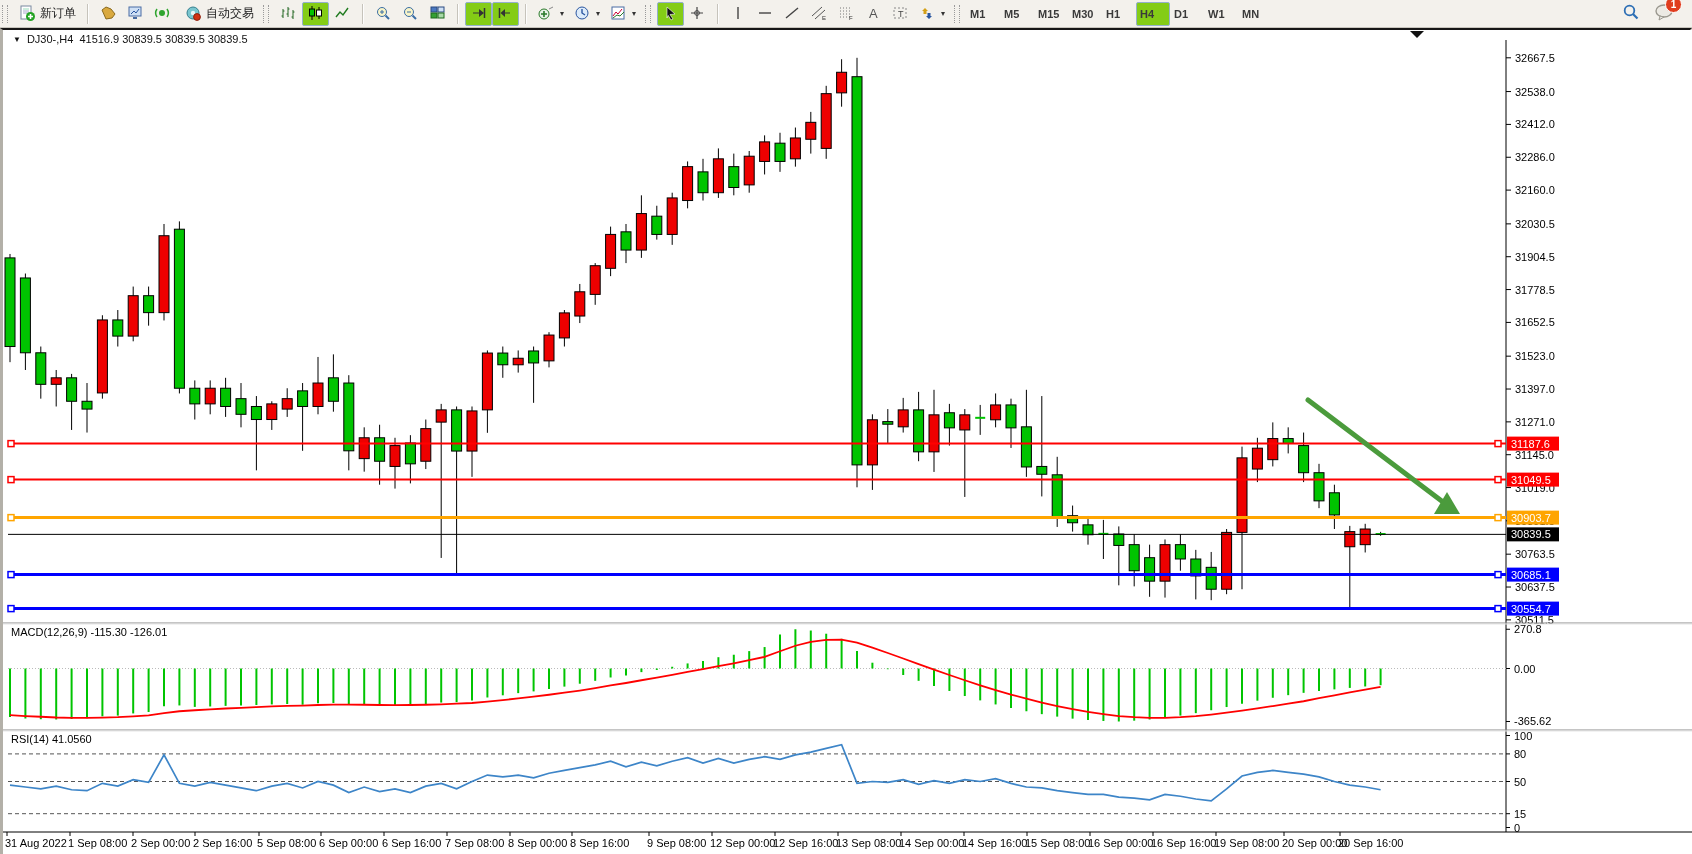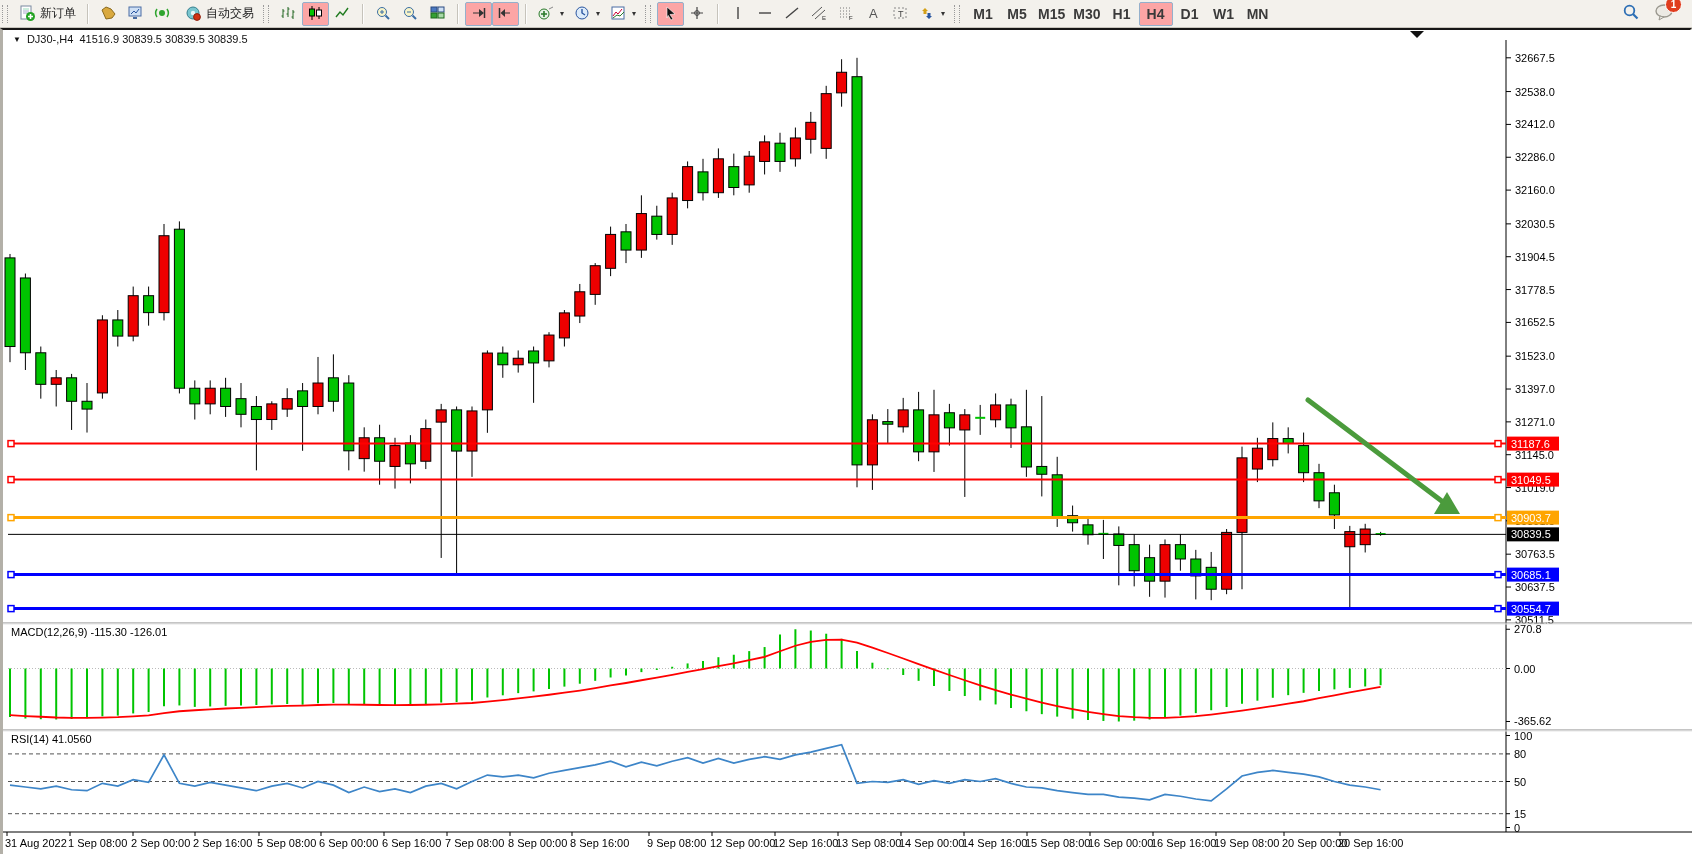--- a/index.html
+++ b/index.html
@@ -4,24 +4,24 @@
 <style>
   html,body{margin:0;padding:0;background:#fff;width:1692px;height:854px;overflow:hidden;
     font-family:"Liberation Sans","DejaVu Sans",sans-serif;-webkit-font-smoothing:antialiased;}
   
   .toolbar{position:absolute;left:0;top:0;width:1692px;height:27px;background:#f3f1ec;
     border-bottom:1px solid #c8c5bd;display:flex;align-items:center;font-size:12px;color:#222;z-index:5;}
   .tb-group{display:flex;align-items:center;height:27px;padding:12px 2px;}
   .tb-handle{width:4px;height:18px;border-left:1px dotted #9a9a9a;border-right:1px dotted #9a9a9a;margin:0 4px 0 2px;}
   .tb-sep{width:1px;height:20px;background:#c6c3bb;border-right:1px solid #fdfdfd;margin:0 4px;}
   .tb-btn{display:flex;align-items:center;gap:4px;height:22px;padding:0 4px;border:1px solid transparent;border-radius:2px;cursor:default;white-space:nowrap;}
-  .tb-btn.active{background:#fca5a5;border-color:#94b0cc;}
+  .tb-btn.active{background:#84cc16;border-color:#94b0cc;}
   .tb-btn svg{display:block}
   .caret{font-size:8px;color:#333;margin-left:1px;}
-  .tf-btn{min-width:26px;justify-content:center;font-size:14px;font-weight:bold;color:#3a3a3a;padding:0 3px;}
+  .tf-btn{min-width:26px;justify-content:flex-start;font-size:11px;font-weight:bold;color:#3a3a3a;padding:0 3px;}
   .tb-right{margin-left:auto;display:flex;align-items:center;gap:14px;padding-right:18px;}
   .chat-wrap{position:relative;}
   .chat-badge{position:absolute;right:-8px;top:-7px;background:#e03c1d;color:#fff;border-radius:50%;
     width:15px;height:15px;font-size:10px;font-weight:bold;display:flex;align-items:center;justify-content:center;border:1px solid #fff;}
   
   .chart-window{position:absolute;left:0;top:28px;width:1692px;height:826px;background:#fff;
     border-top:2px solid #161616;border-left:3px solid #b3b0a8;border-right:2px solid #d8d5ce;border-bottom:3px solid #b3b0a8;box-sizing:border-box;}
   .chart-titlebar{position:absolute;left:10px;top:3px;z-index:4;font-size:11px;color:#111;display:flex;align-items:center;gap:6px;}
   .oneclick{font-size:8px;color:#111;cursor:default;}
   #chart{position:absolute;left:0;top:0;}

